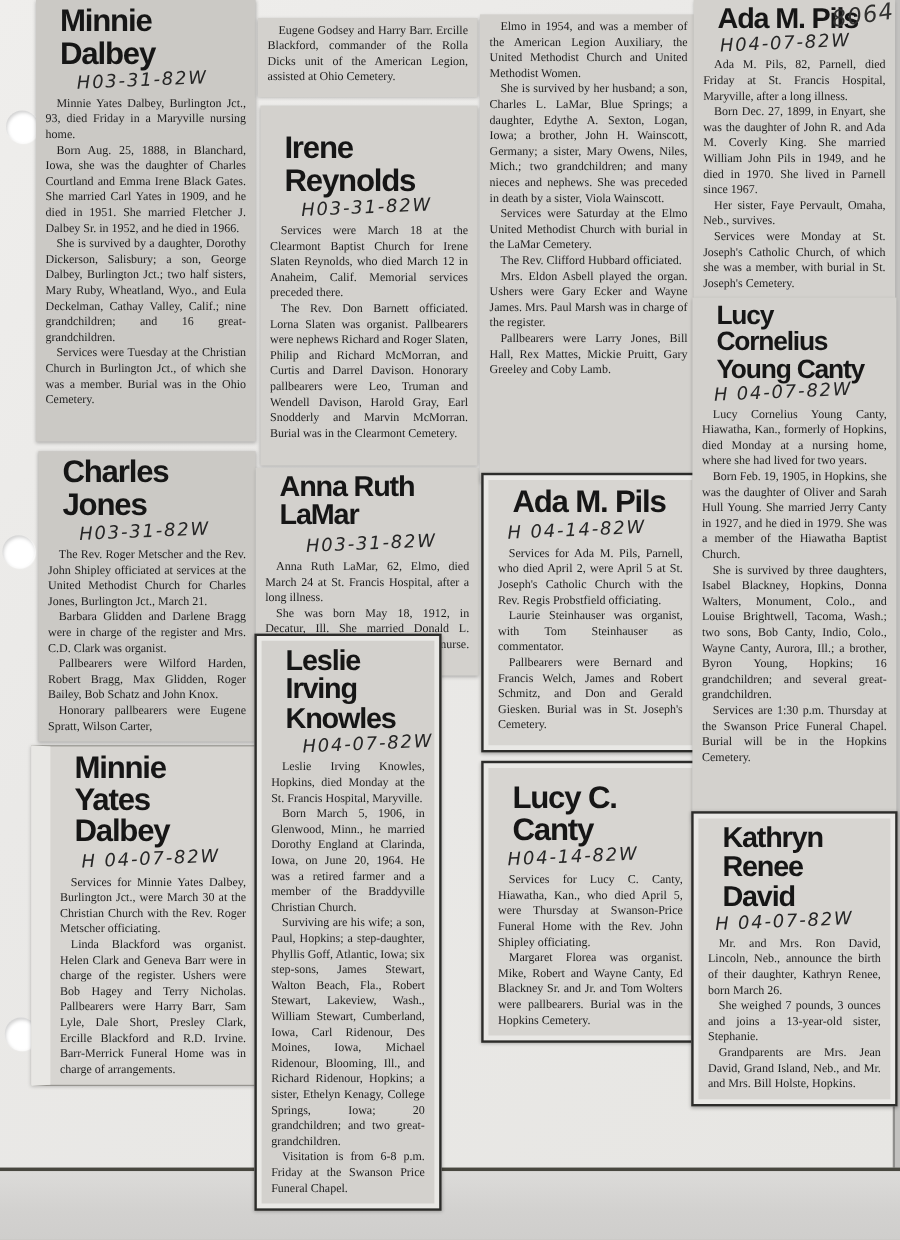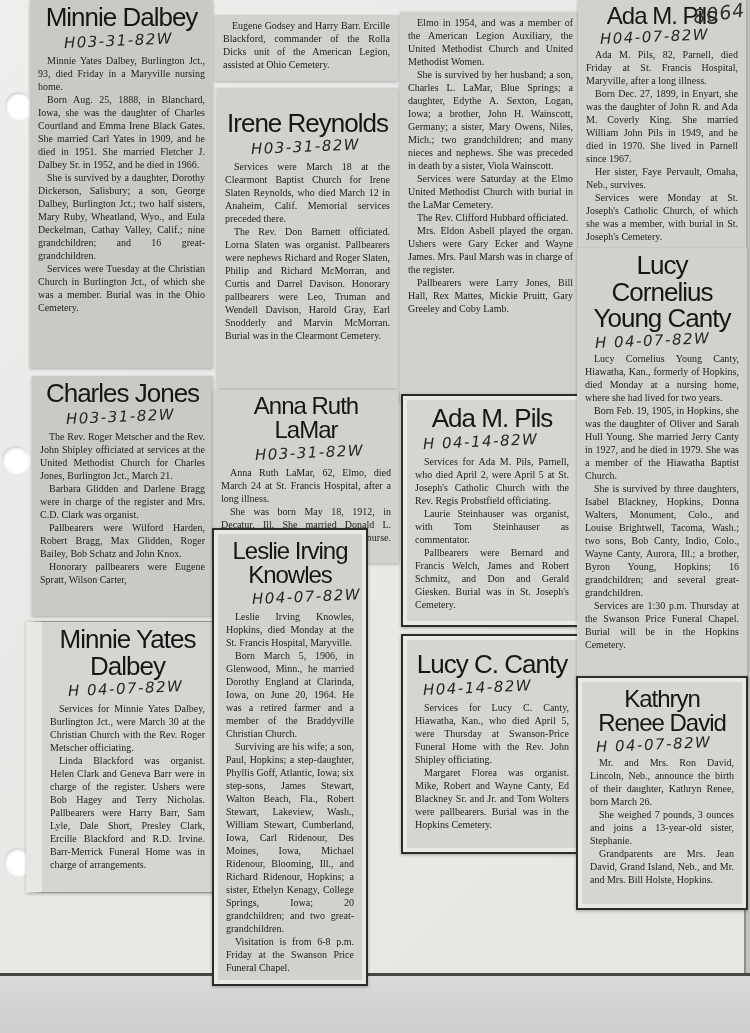--- a/index.html
+++ b/index.html
@@ -43,31 +43,30 @@
     border:2px solid #2c2c2a;
     box-shadow:inset 0 0 0 4px #e9e8e5, 0 1px 3px rgba(0,0,0,0.3);
     padding:9px 12px 10px 12px;
   }
   .clip.outlined{
     border:1px solid #96948f;
     border-left:16px solid #e8e7e4;
     box-shadow:0 1px 3px rgba(0,0,0,0.25);
   }
   .headline{
-    margin:0 0 2px 0;
+    margin:0 0 2px 12px;
     font-family:"Liberation Sans", sans-serif;
-    font-weight:normal;
+    font-weight:bold;
     font-size:26px;
     line-height:1.02;
     letter-spacing:-1px;
-    text-align:center;
     color:#161616;
   }
   .headline.sz24{font-size:24px;}
-  .headline.sz23{font-size:26px;}
+  .headline.sz23{font-size:22px;}
   .headline.wide{font-size:24px;}
   .handwriting{
     font-family:"DejaVu Sans", sans-serif;
     font-style:italic;
     font-size:15px;
     letter-spacing:1.5px;
     color:#262626;
     transform:rotate(-2.5deg);
     transform-origin:left center;
     display:inline-block;

